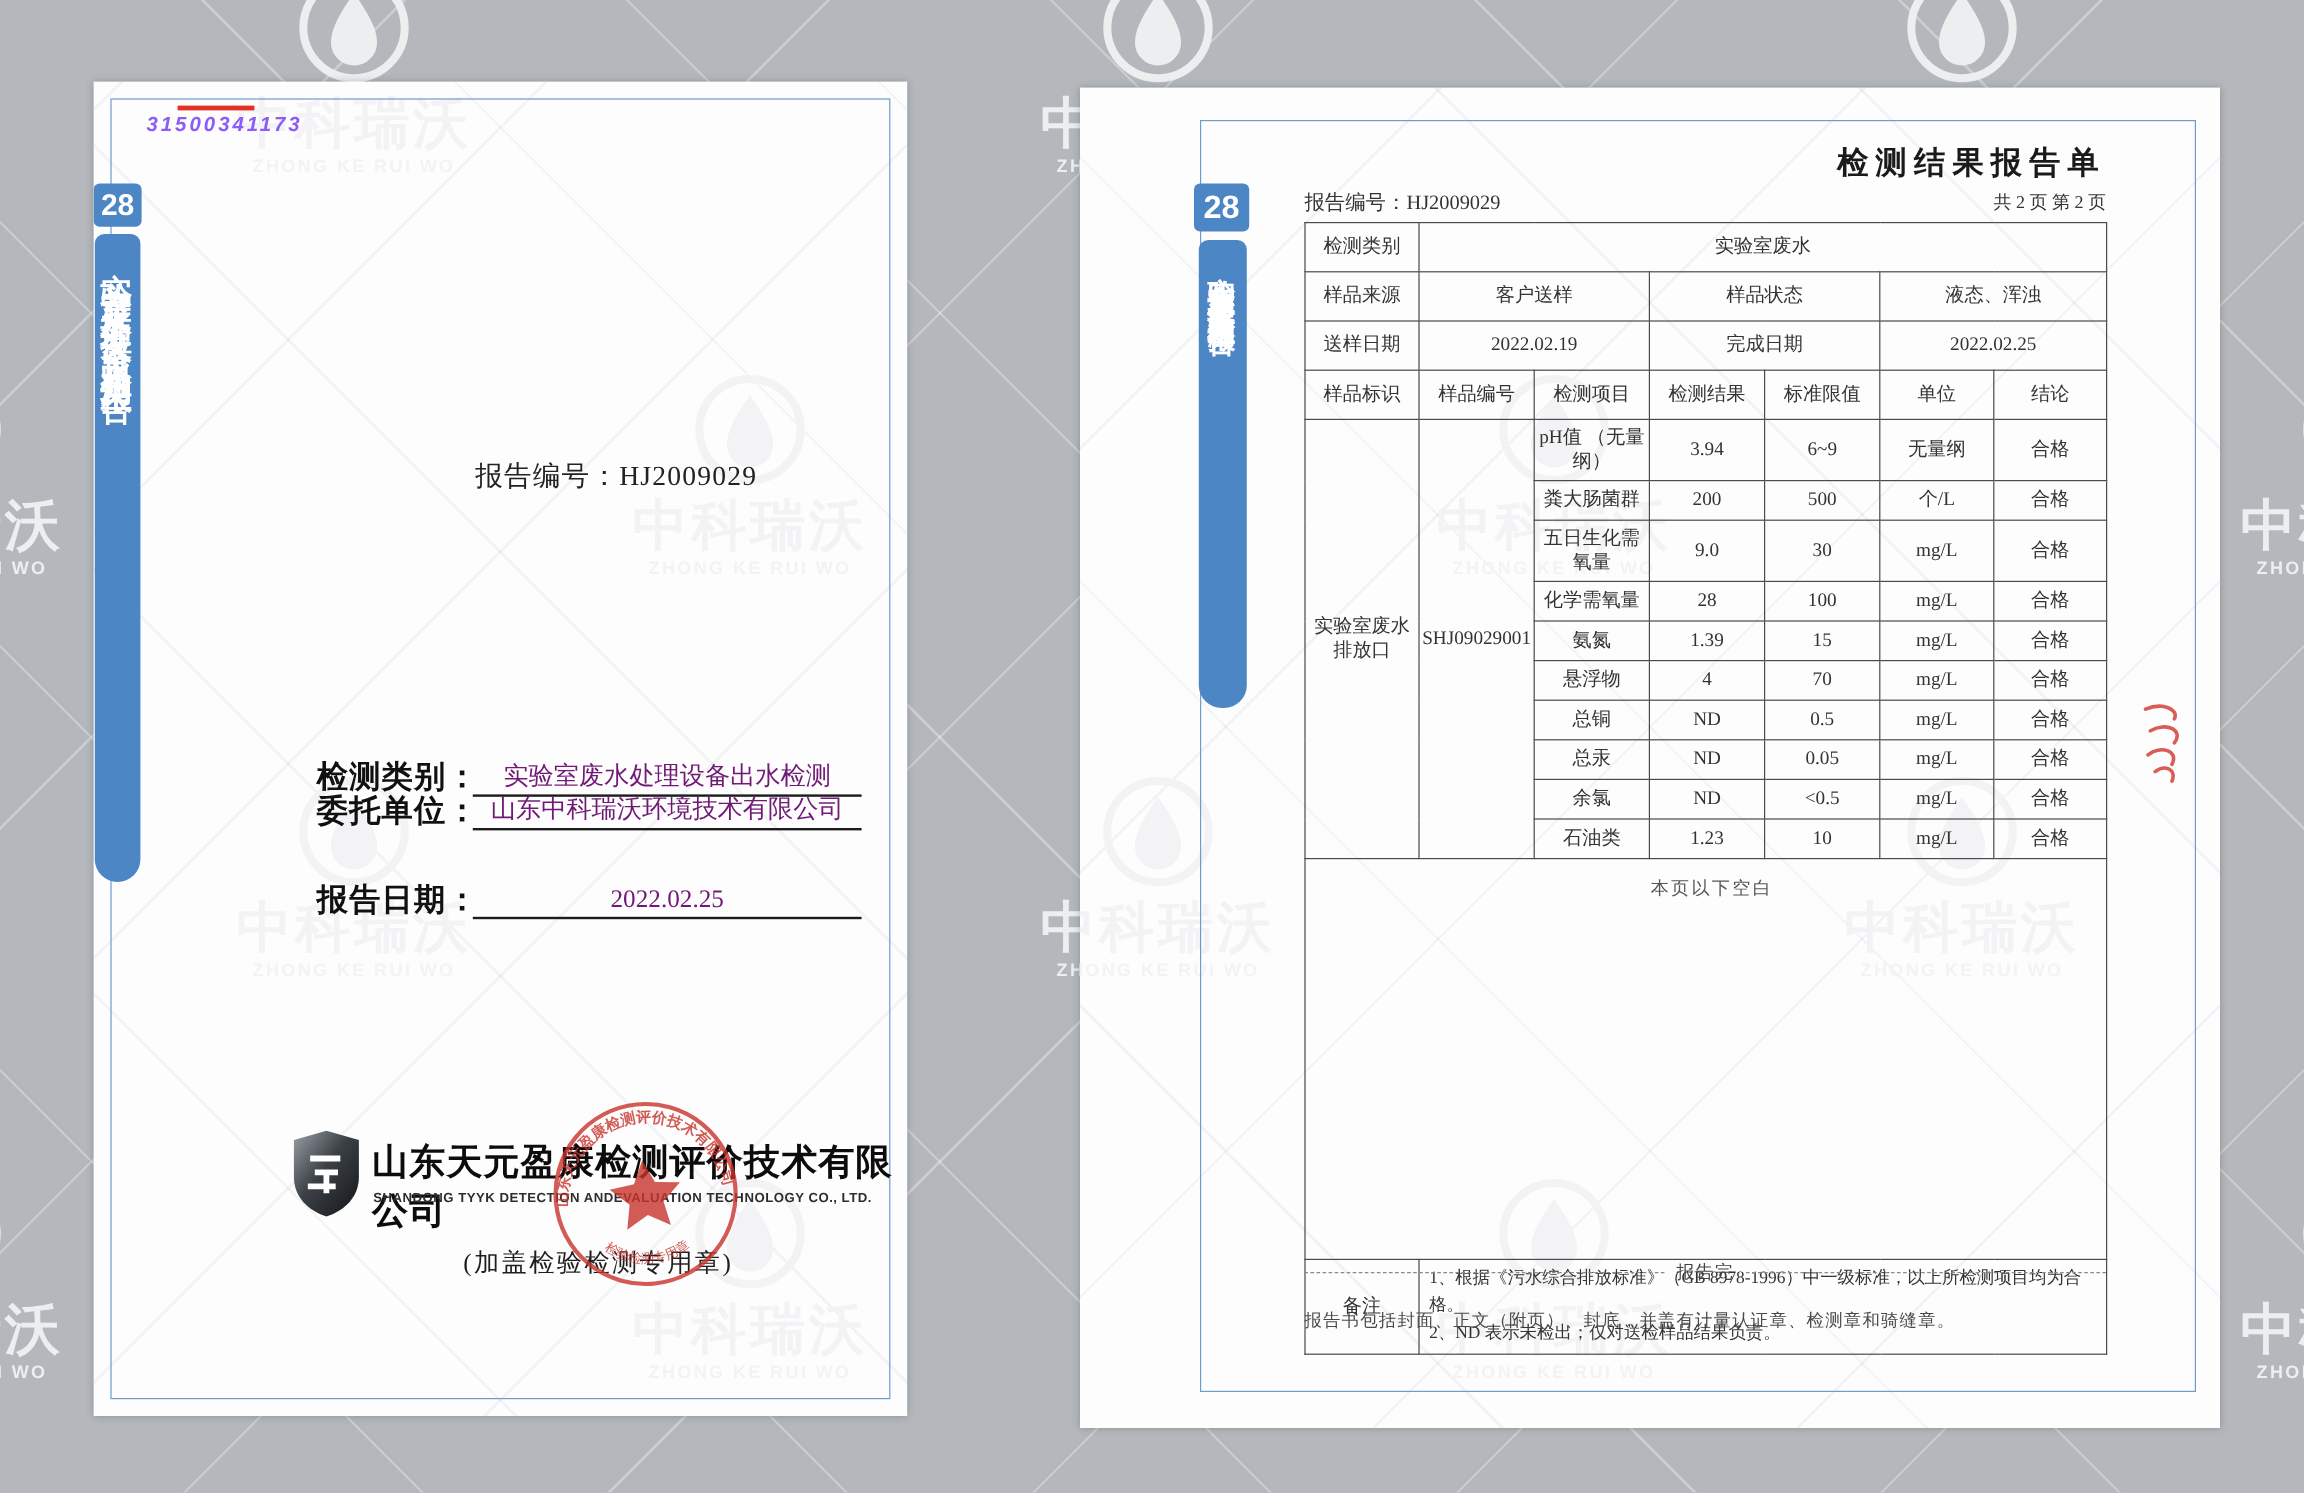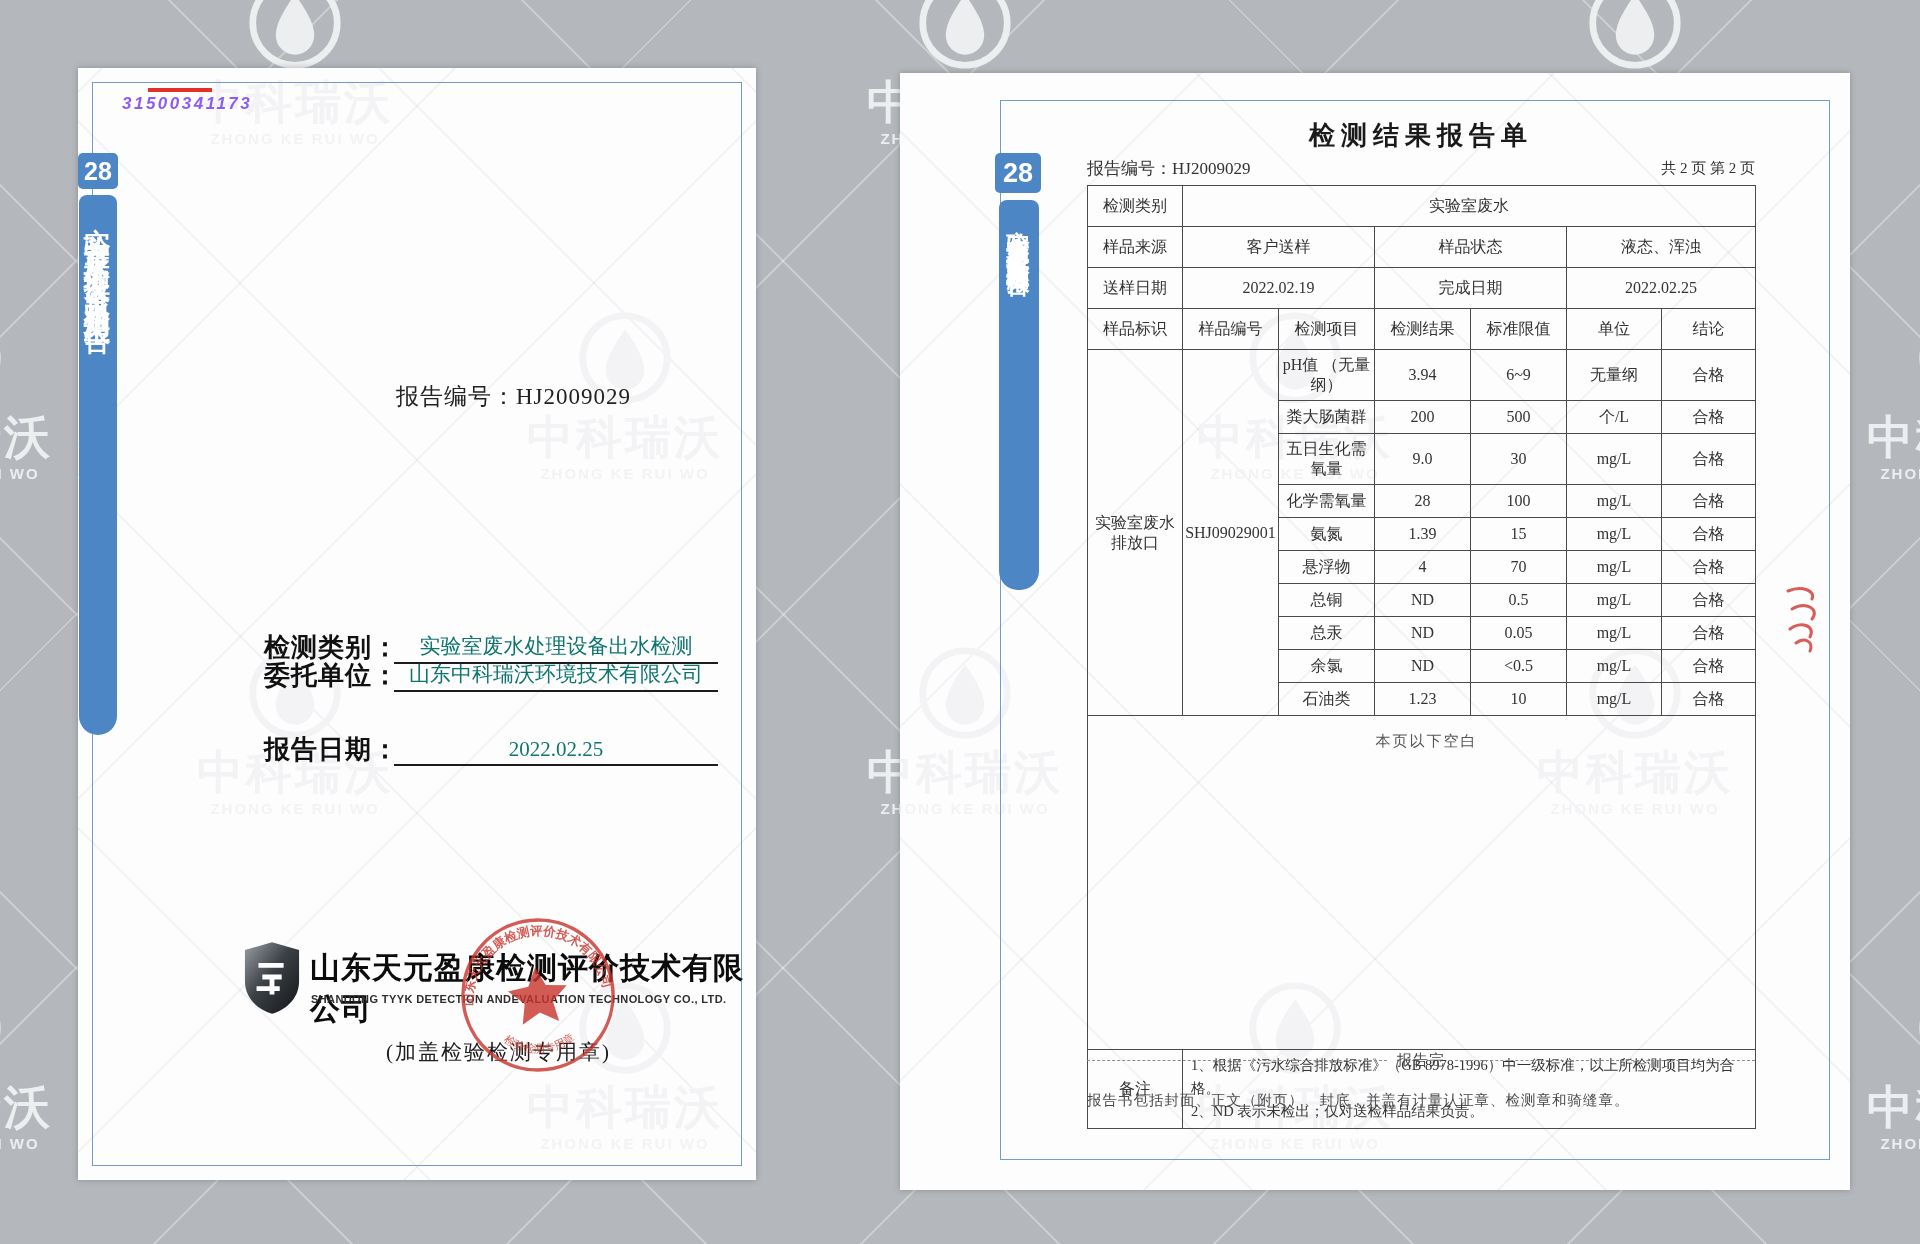--- a/index.html
+++ b/index.html
@@ -47,34 +47,34 @@
   .serial{left:44px;top:26px;color:#8b5cf6;font-family:"Liberation Sans","DejaVu Sans",sans-serif;
           font-weight:bold;font-style:italic;font-size:17px;letter-spacing:2.5px;}
   .serial-bar{left:70px;top:20px;width:64px;height:4px;background:#e23227;}
   .cover-title{left:150px;top:175px;width:520px;font-size:62px;font-weight:bold;color:#000;
                letter-spacing:58px;white-space:nowrap;}
   .cover-no{left:318px;top:313px;font-size:23px;color:#222;letter-spacing:1px;}
   .field{height:42px;}
   .field-label{position:absolute;left:0;top:0;font-family:"Liberation Sans","DejaVu Sans",sans-serif;
                font-weight:bold;font-size:26px;color:#111;letter-spacing:1px;}
   .field-line{position:absolute;left:130px;top:-4px;width:324px;height:38px;
-              border-bottom:2px solid #1c1c1c;text-align:center;font-size:21px;color:#0f766e;
+              border-bottom:2px solid #1c1c1c;text-align:center;font-size:21px;color:#701a75;
               display:flex;align-items:flex-end;justify-content:center;padding-bottom:2px;box-sizing:border-box;}
   #field-0{left:186px;top:562px;width:460px;}
   #field-1{left:186px;top:590px;width:460px;}
   #field-2{left:186px;top:648px;width:460px;margin-top:16px;}
   .company-name{left:232px;top:880px;font-family:"Liberation Sans","DejaVu Sans",sans-serif;
                 font-weight:bold;font-size:30px;color:#0c0c0c;letter-spacing:1px;}
   .company-en{left:233px;top:925px;font-family:"Liberation Sans","DejaVu Sans",sans-serif;
               font-weight:bold;font-size:11px;color:#2d2d2d;letter-spacing:.4px;}
   .shield{left:165px;top:872px;}
   .seal-note{left:308px;top:970px;font-size:21px;color:#1e1e1e;letter-spacing:2px;}
   .stamp{left:378px;top:845px;opacity:.8;transform:rotate(-6deg);}
   
-  .res-title{left:187px;top:45px;width:668px;text-align:center;font-size:26px;font-weight:bold;
+  .res-title{left:187px;top:45px;width:668px;text-align:right;font-size:26px;font-weight:bold;
              color:#1a1a1a;letter-spacing:6px;}
   .res-no{left:187px;top:84px;font-size:17px;color:#333;}
   .res-pages{left:187px;top:86px;width:668px;text-align:right;font-size:15px;color:#333;}
   #results-table{left:187px;top:112px;}
   table{border-collapse:collapse;table-layout:fixed;width:668px;}
   td{border:1px solid #4a4a4a;text-align:center;vertical-align:middle;color:#333;
      font-size:16px;line-height:1.25;padding:1px 2px;overflow:hidden;}
   .r-info td{height:38px;}
   .r-tall td{height:48px;}
   .r-short td{height:30px;}

